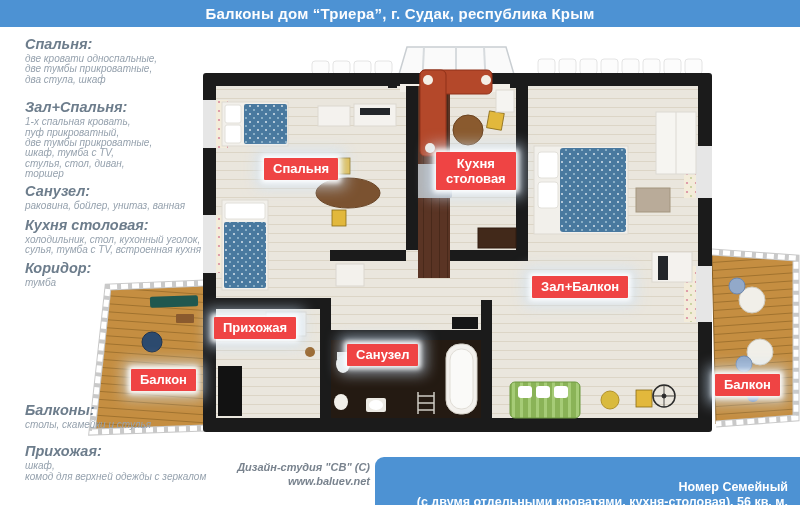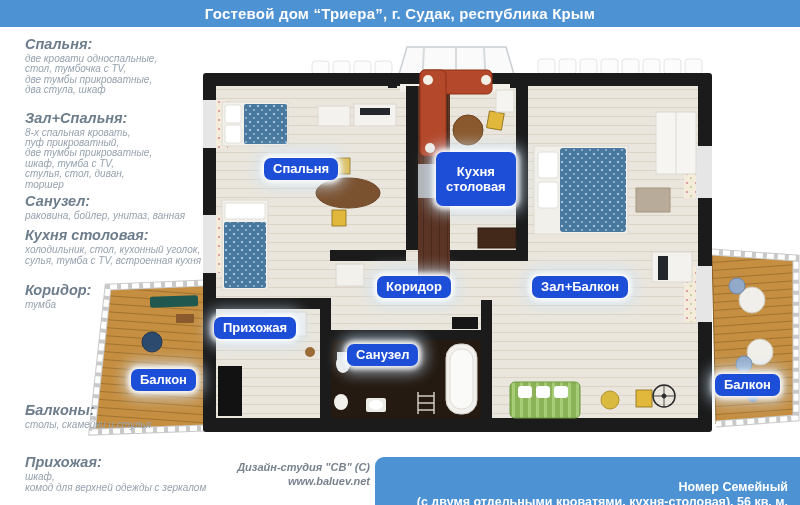--- a/index.html
+++ b/index.html
@@ -10,24 +10,24 @@
           color:#fdfdfe;font-weight:bold;font-size:15px;text-align:center;line-height:27px;letter-spacing:.2px;}
 
   .plan{position:absolute;top:0;left:0;width:800px;height:505px;}
 
   .legend-top{position:absolute;left:25px;top:36px;width:190px;}
   .legend-bottom{position:absolute;left:25px;top:402px;width:210px;}
   .block{margin-bottom:14px;}
   .lg-h{font-size:14.5px;font-weight:bold;color:#6d7d8c;margin:0 0 1px 0;line-height:17px;font-style:italic;}
   .lg-ln{font-size:10px;color:#96a2ae;line-height:10.4px;font-style:italic;}
 
-  .chip{position:absolute;background:#1d4ed8;color:#fff;font-weight:bold;font-size:13px;
-        padding:3px 9px;border-radius:7px;white-space:nowrap;text-align:center;line-height:16px;
+  .chip{position:absolute;background:#ef4444;color:#fff;font-weight:bold;font-size:13px;
+        padding:3px 9px;border-radius:1px;white-space:nowrap;text-align:center;line-height:16px;
         box-shadow:0 0 5px 3px rgba(255,255,255,.95),0 0 14px 8px rgba(205,228,252,.6);}
-  .chip.two{white-space:normal;line-height:15px;padding:12px 10px;}
+  .chip.two{white-space:normal;line-height:15px;padding:4px 10px;}
   .chip.two span{display:block;}
 
   .credit{position:absolute;left:150px;top:461px;width:220px;text-align:right;
           font-size:11px;font-style:italic;font-weight:bold;color:#79838e;line-height:13.5px;}
 
   .caption{position:absolute;left:375px;top:457px;right:0;bottom:0;background:#4d92d3;
            border-top-left-radius:9px;color:#fff;font-weight:bold;font-size:12.5px;
            text-align:right;padding:23px 12px 0 0;line-height:15px;box-sizing:border-box;}
 </style>
 </head>
@@ -222,73 +222,71 @@
       <g stroke="#2a2a2a">
         <circle cx="664" cy="396" r="11" fill="none" stroke-width="1.5"></circle>
         <line x1="653" y1="396" x2="675" y2="396" stroke-width=".8"></line>
         <line x1="664" y1="385" x2="664" y2="407" stroke-width=".8"></line>
         <circle cx="664" cy="396" r="2" fill="#2a2a2a"></circle>
       </g>
     </g>
   </svg>
 
   <header class="topbar">
-    <span>Гостевой дом “Триера”, г. Судак, республика Крым</span>
+    <span>Балконы дом “Триера”, г. Судак, республика Крым</span>
   </header>
 
   <aside class="legend-top">
     <div class="block">
       <div class="lg-h">Спальня:</div>
       <div class="lg-ln">две кровати односпальные,</div>
-      <div class="lg-ln">стол, тумбочка с TV,</div>
       <div class="lg-ln">две тумбы прикроватные,</div>
       <div class="lg-ln">два стула, шкаф</div>
     </div>
     <div class="block" style="margin-bottom:3px">
       <div class="lg-h">Зал+Спальня:</div>
-      <div class="lg-ln">8-х спальная кровать,</div>
+      <div class="lg-ln">1-х спальная кровать,</div>
       <div class="lg-ln">пуф прикроватный,</div>
       <div class="lg-ln">две тумбы прикроватные,</div>
       <div class="lg-ln">шкаф, тумба с TV,</div>
       <div class="lg-ln">стулья, стол, диван,</div>
       <div class="lg-ln">торшер</div>
     </div>
     <div class="block" style="margin-bottom:6px">
       <div class="lg-h">Санузел:</div>
       <div class="lg-ln">раковина, бойлер, унитаз, ванная</div>
     </div>
-    <div class="block" style="margin-bottom:16px">
+    <div class="block" style="margin-bottom:4px">
       <div class="lg-h">Кухня столовая:</div>
       <div class="lg-ln">холодильник, стол, кухонный уголок,</div>
       <div class="lg-ln">сулья, тумба с TV, встроенная кухня</div>
     </div>
     <div class="block">
       <div class="lg-h">Коридор:</div>
       <div class="lg-ln">тумба</div>
     </div>
   </aside>
 
   <aside class="legend-bottom">
-    <div class="block" style="margin-bottom:24px">
+    <div class="block" style="margin-bottom:13px">
       <div class="lg-h">Балконы:</div>
       <div class="lg-ln">столы, скамейки и стулья</div>
     </div>
     <div class="block">
       <div class="lg-h">Прихожая:</div>
       <div class="lg-ln">шкаф,</div>
       <div class="lg-ln">комод для верхней одежды с зеркалом</div>
     </div>
   </aside>
 
   <div class="chip" style="left:264px;top:158px">Спальня</div>
   <div class="chip two" style="left:436px;top:152px">
     <span>Кухня</span>
     <span>столовая</span>
   </div>
-  <div class="chip" style="left:377px;top:276px">Коридор</div>
   <div class="chip" style="left:532px;top:276px">Зал+Балкон</div>
   <div class="chip" style="left:214px;top:317px">Прихожая</div>
   <div class="chip" style="left:347px;top:344px">Санузел</div>
   <div class="chip" style="left:131px;top:369px">Балкон</div>
   <div class="chip" style="left:715px;top:374px">Балкон</div>
 
   <div class="credit">
     <div>Дизайн-студия "СВ" (С)</div>
     <div>www.baluev.net</div>
   </div>

